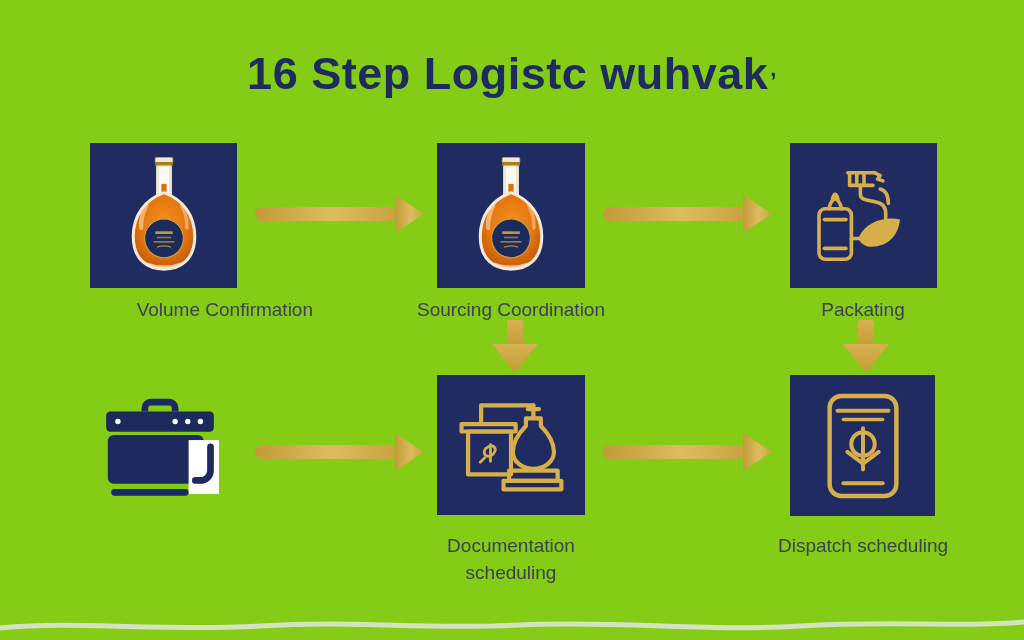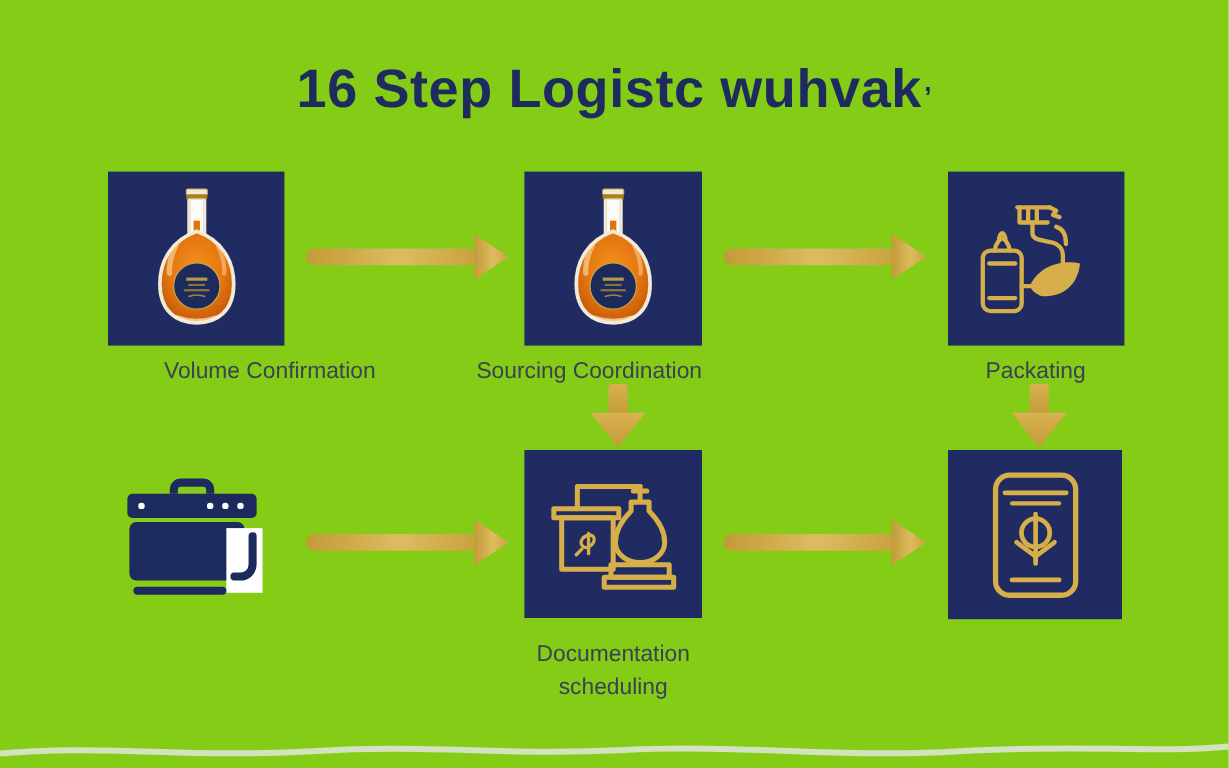--- a/index.html
+++ b/index.html
@@ -144,21 +144,21 @@
       <rect x="10" y="52" width="36" height="56" rx="7"></rect>
       <path d="M16,64 h24"></path>
       <path d="M16,96 h24"></path>
       <path d="M21,52 c1,-7 5,-11 7,-11 c2,0 6,4 7,11"></path>
       <path d="M25,41 c1,-4 2,-5 3,-5 c1,0 2,1 3,5"></path>
       <path d="M46,85 h10"></path>
     </svg>
   </div>
 
   <div class="step-label" style="left:13px; top:296px; width:300px;text-align:right;">Volume Confirmation</div>
-  <div class="step-label" style="left:341px; top:296px; width:300px;">Sourcing Coordination</div>
+  <div class="step-label" style="left:361px; top:296px; width:300px;">Sourcing Coordination</div>
   <div class="step-label" style="left:713px; top:296px; width:300px;">Packating</div>
 
   <div class="arrow-h" style="left:253px; top:194px;">
     <svg width="172" height="40" viewBox="0 0 172 40">
       <rect x="2" y="13" width="142" height="14" rx="7" fill="url(#goldh)"></rect>
       <polygon points="142,1 171,20 142,39" fill="url(#goldh)"></polygon>
     </svg>
   </div>
   <div class="arrow-h" style="left:601px; top:194px;">
     <svg width="172" height="40" viewBox="0 0 172 40">
@@ -231,18 +231,19 @@
     </svg>
   </div>
   <div class="arrow-h" style="left:601px; top:432px;">
     <svg width="172" height="40" viewBox="0 0 172 40">
       <rect x="2" y="13" width="142" height="14" rx="7" fill="url(#goldh)"></rect>
       <polygon points="142,1 171,20 142,39" fill="url(#goldh)"></polygon>
     </svg>
   </div>
 
   <div class="step-label" style="left:406px; top:532px; width:210px;">Documentation scheduling</div>
+  <div class="step-label" style="left:713px; top:532px; width:300px;">Dispatch scheduling</div>
 
   <svg class="wave" viewBox="0 0 1024 30">
     <path d="M0,18 C80,10 160,22 260,16 C360,10 420,20 520,15 C620,10 700,22 800,16 C900,10 960,18 1024,12" stroke="#e7e7ea" stroke-width="5" fill="none" opacity="0.8"></path>
   </svg>
 
 </div>
 
 </body></html>

